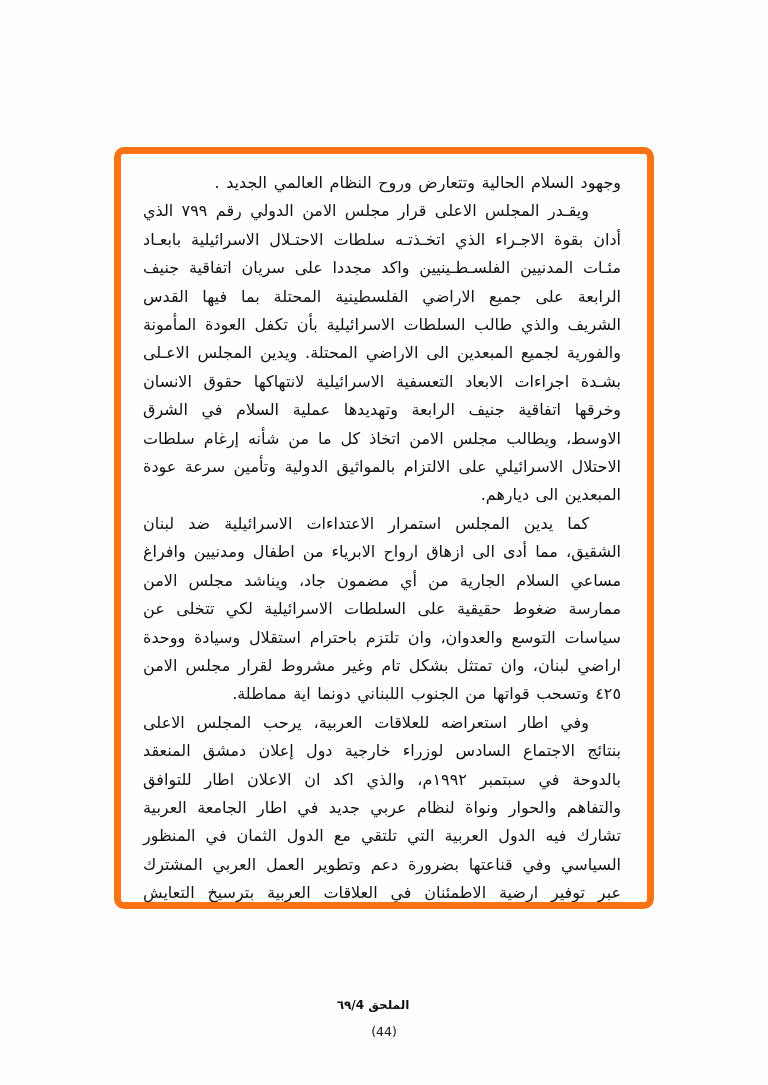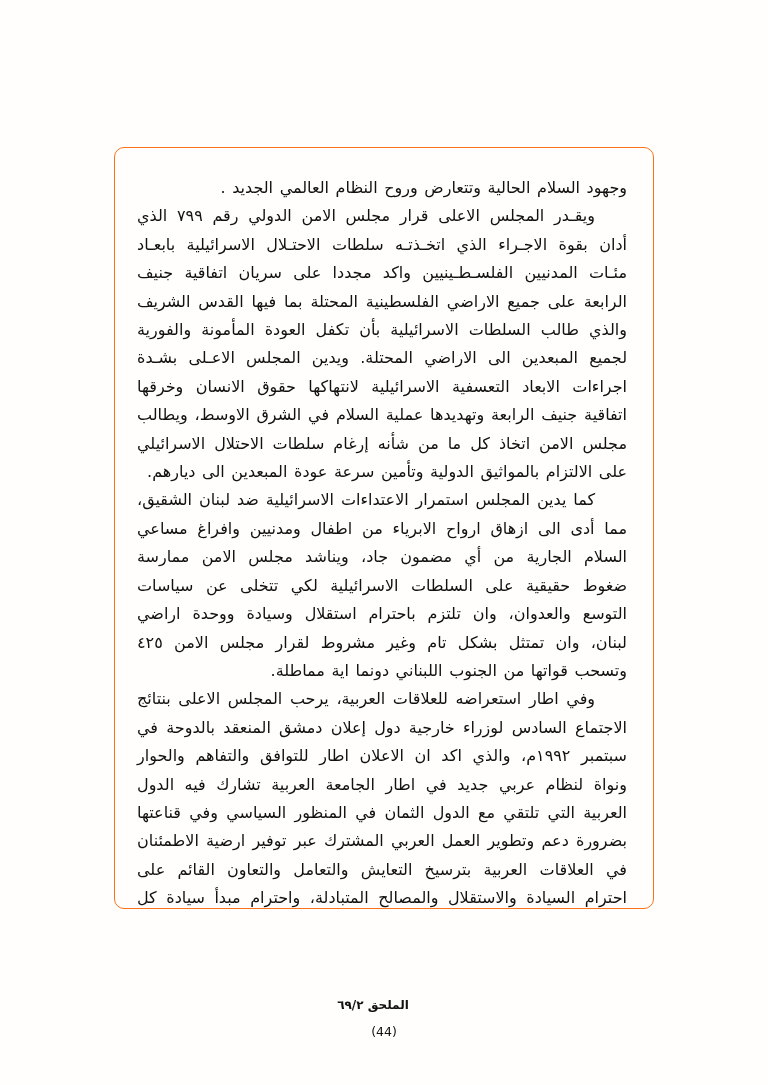--- a/index.html
+++ b/index.html
@@ -19,23 +19,23 @@
     background: #fffefc;
   }
 
   
   .content-box {
     position: absolute;
     left: 114px;
     top: 147px;
     width: 540px;
     height: 762px;
-    border: 1px solid #f97316;
+    border: 7px solid #f97316;
     border-radius: 10px;
-    padding: 26px 26px 10px 22px;
+    padding: 15px 26px 10px 22px;
     direction: rtl;
     overflow: hidden;
     background: transparent;
   }
 
   .para {
     direction: rtl;
     text-align: justify;
     color: #111111;
     font-size: 16px;
@@ -75,17 +75,17 @@
 <div class="scan-page">
 
   <div class="content-box">
     <p class="para">وجهود السلام الحالية وتتعارض وروح النظام العالمي الجديد .</p>
     <p class="para indent">ويقـدر المجلس الاعلى قرار مجلس الامن الدولي رقم ٧٩٩ الذي أدان بقوة الاجـراء الذي اتخـذتـه سلطات الاحتـلال الاسرائيلية بابعـاد مئـات المدنيين الفلسـطـينيين واكد مجددا على سريان اتفاقية جنيف الرابعة على جميع الاراضي الفلسطينية المحتلة بما فيها القدس الشريف والذي طالب السلطات الاسرائيلية بأن تكفل العودة المأمونة والفورية لجميع المبعدين الى الاراضي المحتلة. ويدين المجلس الاعـلى بشـدة اجراءات الابعاد التعسفية الاسرائيلية لانتهاكها حقوق الانسان وخرقها اتفاقية جنيف الرابعة وتهديدها عملية السلام في الشرق الاوسط، ويطالب مجلس الامن اتخاذ كل ما من شأنه إرغام سلطات الاحتلال الاسرائيلي على الالتزام بالمواثيق الدولية وتأمين سرعة عودة المبعدين الى ديارهم.</p>
     <p class="para indent">كما يدين المجلس استمرار الاعتداءات الاسرائيلية ضد لبنان الشقيق، مما أدى الى ازهاق ارواح الابرياء من اطفال ومدنيين وافراغ مساعي السلام الجارية من أي مضمون جاد، ويناشد مجلس الامن ممارسة ضغوط حقيقية على السلطات الاسرائيلية لكي تتخلى عن سياسات التوسع والعدوان، وان تلتزم باحترام استقلال وسيادة ووحدة اراضي لبنان، وان تمتثل بشكل تام وغير مشروط لقرار مجلس الامن ٤٢٥ وتسحب قواتها من الجنوب اللبناني دونما اية مماطلة.</p>
     <p class="para indent">وفي اطار استعراضه للعلاقات العربية، يرحب المجلس الاعلى بنتائج الاجتماع السادس لوزراء خارجية دول إعلان دمشق المنعقد بالدوحة في سبتمبر ١٩٩٢م، والذي اكد ان الاعلان اطار للتوافق والتفاهم والحوار ونواة لنظام عربي جديد في اطار الجامعة العربية تشارك فيه الدول العربية التي تلتقي مع الدول الثمان في المنظور السياسي وفي قناعتها بضرورة دعم وتطوير العمل العربي المشترك عبر توفير ارضية الاطمئنان في العلاقات العربية بترسيخ التعايش والتعامل والتعاون القائم على احترام السيادة والاستقلال والمصالح المتبادلة، واحترام مبدأ سيادة كل دولة عربية على مواردها الطبيعية والاقتصادية.</p>
 
   </div>
 
-  <div class="footer-annex">الملحق ٦٩/٢</div>
+  <div class="footer-annex">الملحق ٦٩/4</div>
 
   <div class="footer-pagenum">(44)</div>
 
 </div>
 
 </body></html>

